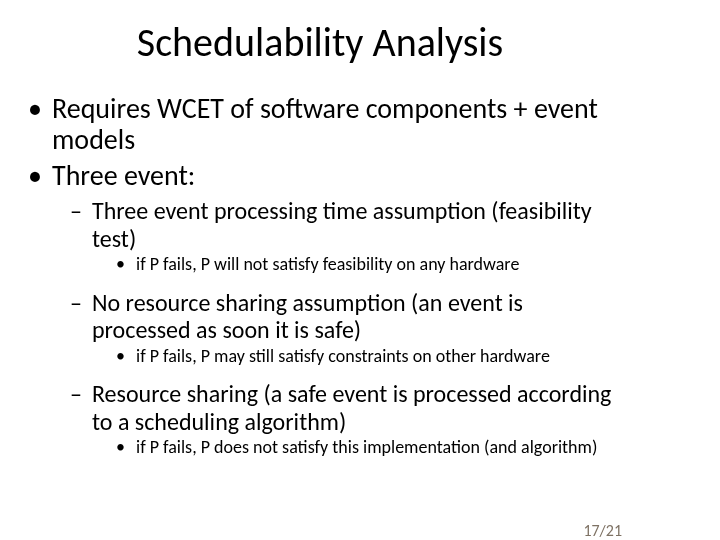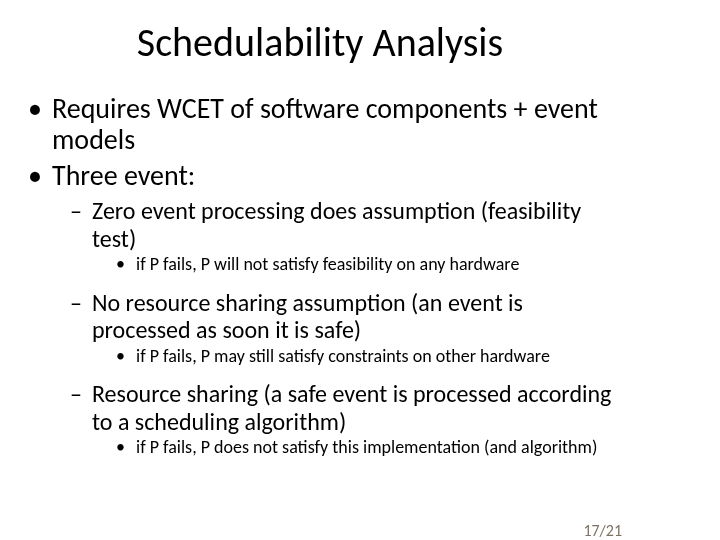--- a/index.html
+++ b/index.html
@@ -22,21 +22,21 @@
 
 <div class="slide">
   <h1 class="title">Schedulability Analysis</h1>
 
   <ul class="l1">
     <li>Requires WCET of software components + event models</li>
     <li>
       <span>Three event:</span>
       <ul class="l2">
         <li>
-          <span>Zero event processing does assumption (feasibility test)</span>
+          <span>Three event processing time assumption (feasibility test)</span>
           <ul class="l3">
             <li>if P fails, P will not satisfy feasibility on any hardware</li>
           </ul>
         </li>
         <li>
           <span>No resource sharing assumption (an event is processed as soon it is safe)</span>
           <ul class="l3">
             <li>if P fails, P may still satisfy constraints on other hardware</li>
           </ul>
         </li>

